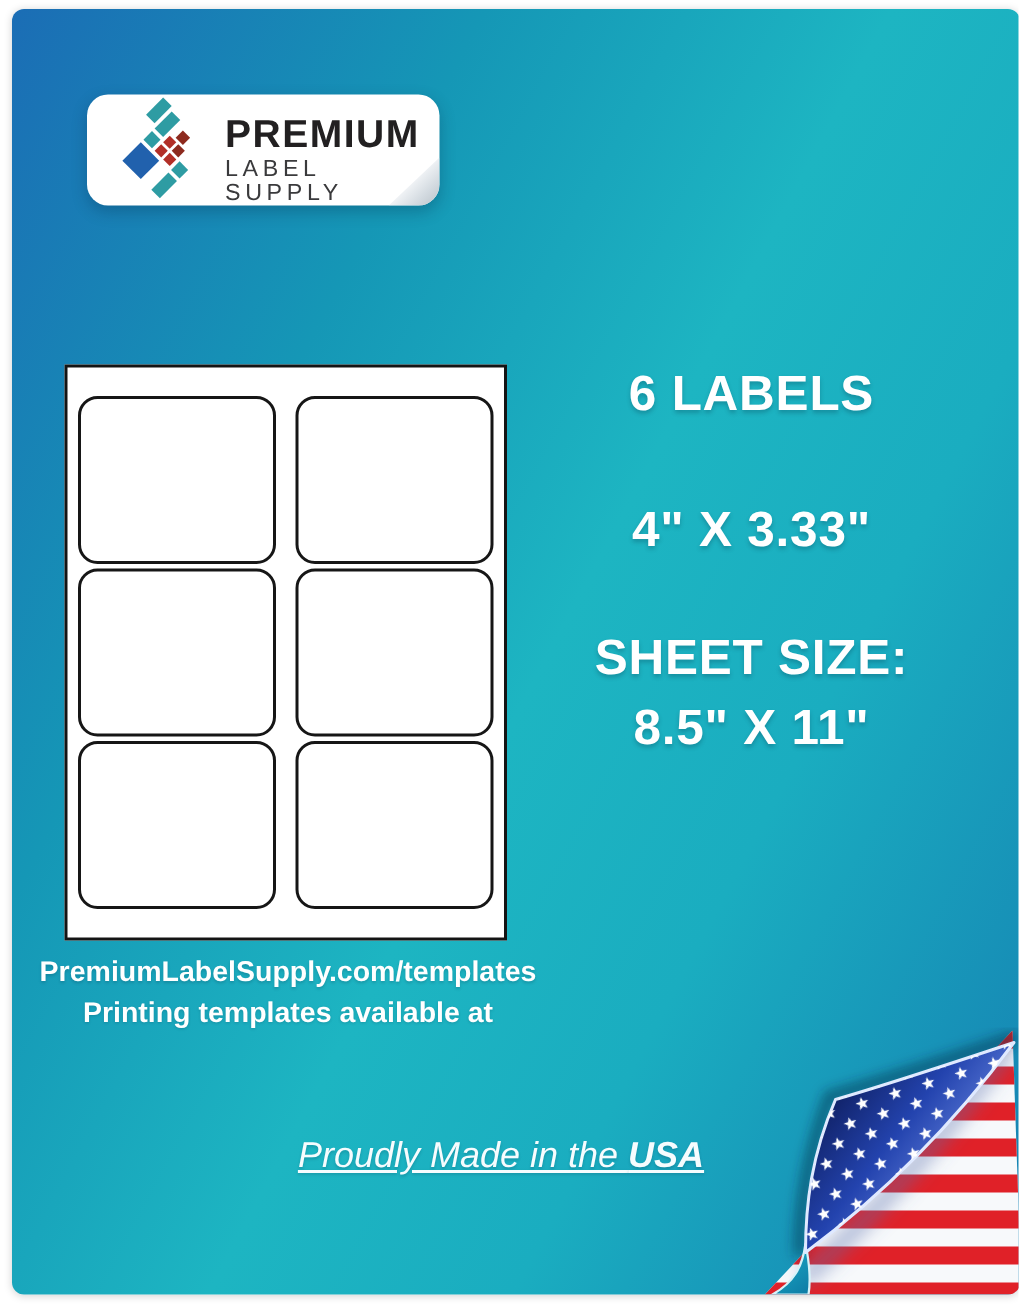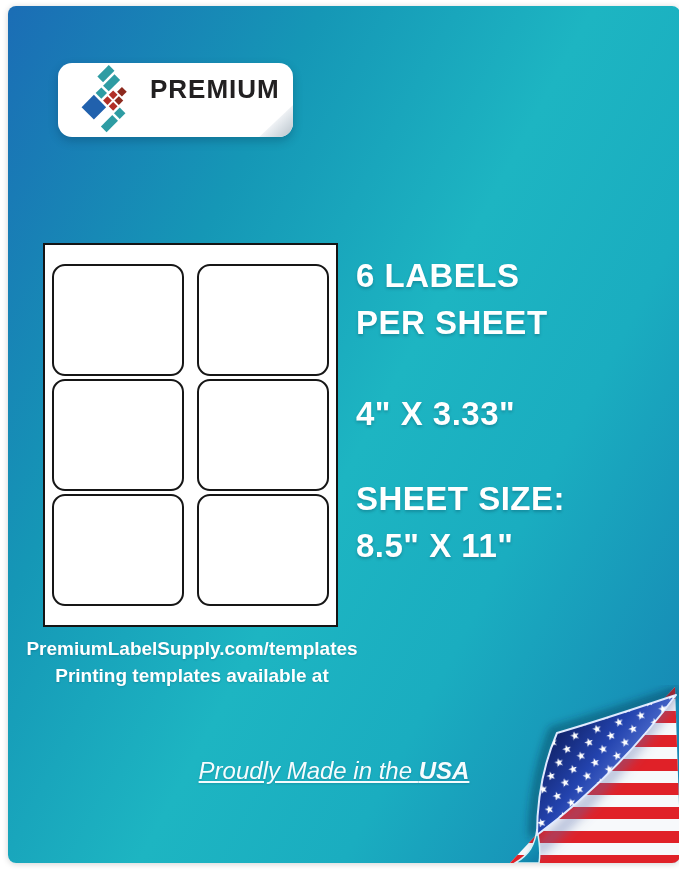--- a/index.html
+++ b/index.html
@@ -26,21 +26,21 @@
   
   .sheet{position:absolute;left:35px;top:237px;width:295px;height:384px;background:#ffffff;
     border:2px solid #141414;box-sizing:border-box;display:grid;
     grid-template-columns:132px 132px;grid-auto-rows:112px;column-gap:13px;row-gap:3px;
     justify-content:center;align-content:center;padding-top:0px;}
   .label-cell{border:2px solid #161616;border-radius:13px;background:#ffffff;box-sizing:border-box;}
   
   .templates{position:absolute;left:4px;top:630px;width:360px;text-align:center;color:#ffffff;
     font-size:19px;font-weight:700;line-height:26.5px;text-shadow:0 1px 2px rgba(0,40,60,0.2);}
   
-  .specs{position:absolute;left:348px;top:246px;width:290px;text-align:left;color:#ffffff;}
+  .specs{position:absolute;left:348px;top:232px;width:290px;text-align:center;color:#ffffff;}
   .spec-group{margin:0;}
   .spec-group + .spec-group{margin-top:44px;}
   .spec-group:last-child{margin-top:38px;}
   .spec-line{font-size:33px;font-weight:800;line-height:47px;letter-spacing:0.5px;
     text-shadow:0 2px 3px rgba(0,40,60,0.25);}
   
   .made-in{position:absolute;left:0;top:751px;width:652px;text-align:center;color:#f6fcfe;
     font-size:24px;font-style:italic;font-weight:500;text-shadow:0 1px 2px rgba(0,40,60,0.2);text-decoration:underline;}
   .made-in .bold{font-weight:800;}
   
@@ -63,20 +63,21 @@
           <rect x="17" y="3" width="10" height="10" fill="#b22f27"></rect>
           <rect x="4" y="16" width="10" height="10" fill="#b22f27"></rect>
           <rect x="17" y="16" width="10" height="10" fill="#8d2a1e"></rect>
           <rect x="30" y="9" width="11" height="11" fill="#8d2a1e"></rect>
           <rect x="-28" y="30" width="26" height="13" fill="#2e9ca3"></rect>
           <rect x="2" y="30" width="13" height="13" fill="#2e9ca3"></rect>
         </g>
       </svg>
       <div class="logo-text">
         <div class="logo-line1">PREMIUM</div>
+        <div class="logo-line2">LABEL SUPPLY</div>
       </div>
       <div class="logo-fold"></div>
     </div>
 
 
     <div class="sheet">
         <div class="label-cell"></div>
         <div class="label-cell"></div>
         <div class="label-cell"></div>
         <div class="label-cell"></div>
@@ -85,21 +86,20 @@
       </div>
 
     <div class="templates">
       <div>PremiumLabelSupply.com/templates</div>
       <div>Printing templates available at</div>
     </div>
 
     <div class="specs">
       <div class="spec-group">
         <div class="spec-line">6 LABELS</div>
-        <div class="spec-line">PER SHEET</div>
       </div>
       <div class="spec-group">
         <div class="spec-line">4" X 3.33"</div>
       </div>
       <div class="spec-group">
         <div class="spec-line">SHEET SIZE:</div>
         <div class="spec-line">8.5" X 11"</div>
       </div>
     </div>
 

